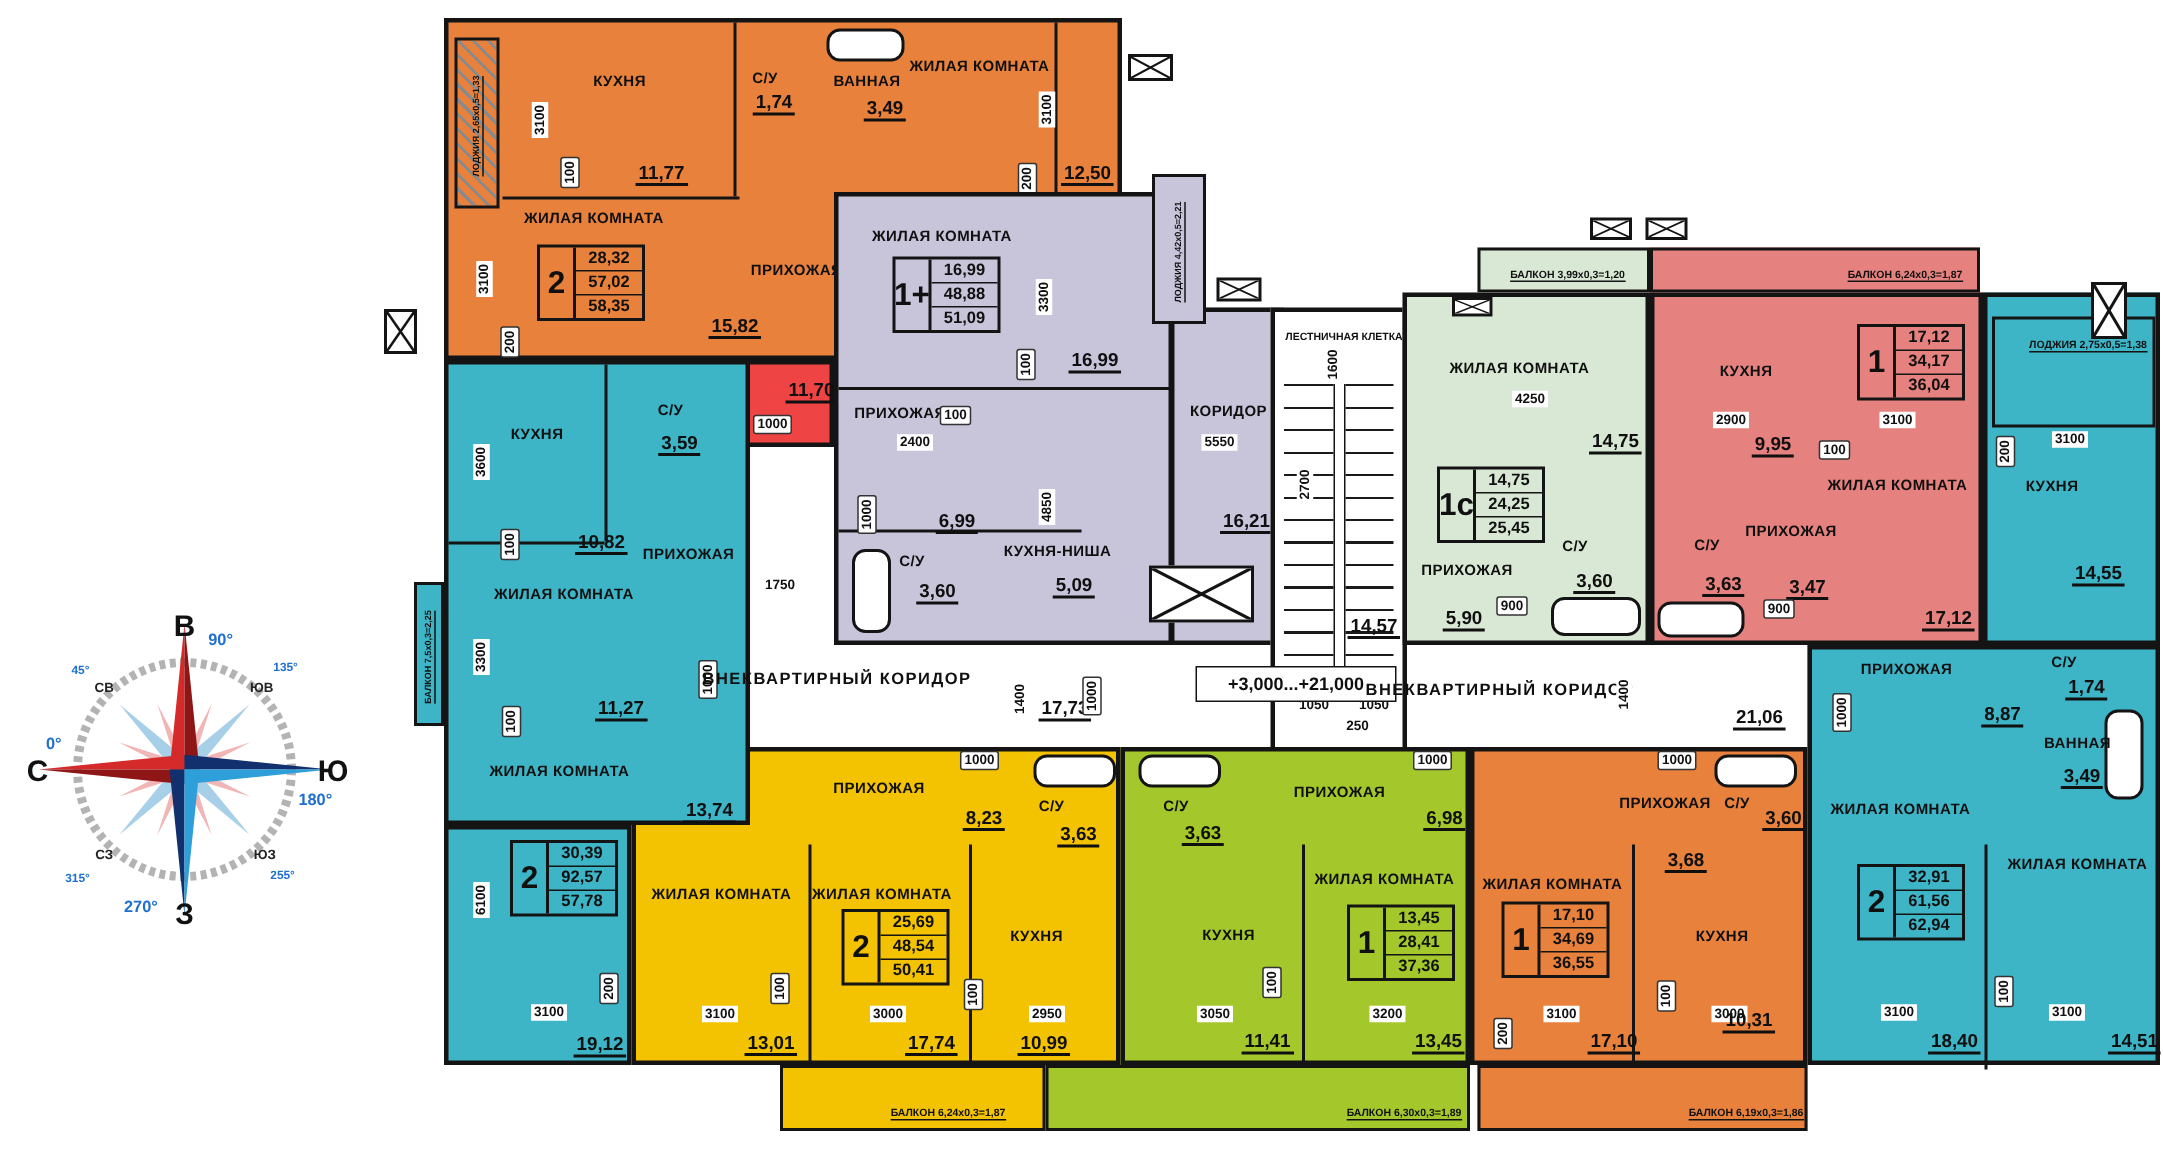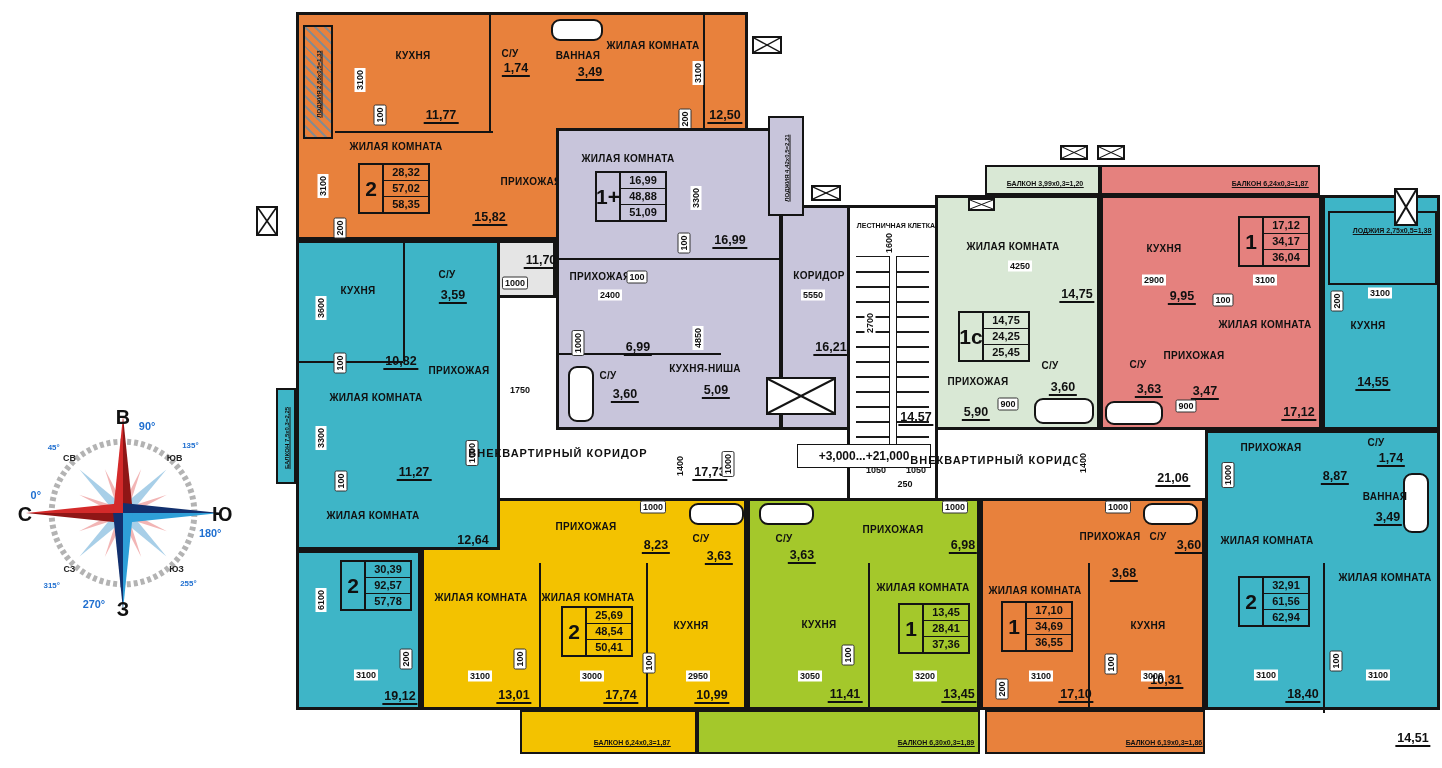--- a/index.html
+++ b/index.html
@@ -67,21 +67,21 @@
       </div>
     </div>
     <span class="rl" style="left:267px;top:124px;">КУХНЯ</span>
     <span class="dm" style="left:56px;top:175px;">3100</span>
     <span class="dm b v" style="left:96px;top:158px;">100</span>
     <span class="dm" style="left:168px;top:175px;">3000</span>
     <span class="dm b v" style="left:225px;top:162px;">100</span>
     <span class="dm" style="left:274px;top:175px;">2950</span>
     <span class="ar" style="left:90px;top:195px;">13,01</span>
     <span class="ar" style="left:197px;top:195px;">17,74</span>
-    <span class="ar" style="left:288px;top:195px;">10,99</span>
+    <span class="ar" style="left:272px;top:195px;">10,99</span>
   </div>
 
   <div class="apt" style="left:296px;top:12px;width:452px;height:228px;background:#e8813c;">
     <div class="balc hatch" style="left:4px;top:10px;width:30px;height:114px;">
       <span class="bl v" style="left:14px;top:57px;">ЛОДЖИЯ 2,65х0,5=1,33</span>
     </div>
     <div class="wl" style="left:190px;top:0;width:2px;height:116px;"></div>
     <div class="wl" style="left:36px;top:116px;width:158px;height:2px;"></div>
     <div class="wl" style="left:404px;top:0;width:2px;height:120px;"></div>
     <div class="tub" style="left:252px;top:4px;width:52px;height:22px;"></div>
@@ -105,21 +105,21 @@
     <span class="ar" style="left:217px;top:54px;">1,74</span>
     <span class="rl" style="left:279px;top:40px;">ВАННАЯ</span>
     <span class="ar" style="left:291px;top:58px;">3,49</span>
     <span class="rl" style="left:354px;top:30px;">ЖИЛАЯ КОМНАТА</span>
     <span class="dm v" style="left:399px;top:58px;">3100</span>
     <span class="dm b v" style="left:386px;top:104px;">200</span>
     <span class="ar" style="left:426px;top:101px;">12,50</span>
     <span class="rl" style="left:232px;top:166px;">ПРИХОЖАЯ</span>
   </div>
 
-  <div class="apt" style="left:493px;top:240px;width:63px;height:58px;background:#e5e5e5;">
+  <div class="apt" style="left:493px;top:240px;width:63px;height:58px;background:#ef4444;">
     <span class="ar" style="left:45px;top:18px;">11,70</span>
     <span class="dm b" style="left:19px;top:40px;">1000</span>
   </div>
 
   <div class="apt" style="left:556px;top:128px;width:226px;height:302px;background:#c8c5db;">
     <div class="wl" style="left:0;top:127px;width:224px;height:2px;"></div>
     <div class="wl" style="left:0;top:222px;width:162px;height:2px;"></div>
     <div class="tub" style="left:9px;top:235px;width:26px;height:56px;"></div>
     <span class="rl" style="left:69px;top:27px;">ЖИЛАЯ КОМНАТА</span>
     <div class="spec" style="left:36px;top:40px;">
@@ -164,21 +164,21 @@
     <span class="dm v" style="left:22px;top:65px;">3600</span>
     <span class="dm b v" style="left:41px;top:120px;">100</span>
     <span class="ar" style="left:102px;top:119px;">10,82</span>
     <span class="rl" style="left:160px;top:127px;">ПРИХОЖАЯ</span>
     <span class="rl" style="left:77px;top:154px;">ЖИЛАЯ КОМНАТА</span>
     <span class="dm v" style="left:22px;top:195px;">3300</span>
     <span class="dm b v" style="left:42px;top:238px;">100</span>
     <span class="ar" style="left:115px;top:230px;">11,27</span>
     <span class="dm b v" style="left:173px;top:210px;">1000</span>
     <span class="rl" style="left:74px;top:272px;">ЖИЛАЯ КОМНАТА</span>
-    <span class="ar" style="left:174px;top:298px;">12,64</span>
+    <span class="ar" style="left:174px;top:298px;">13,74</span>
   </div>
   <div class="apt" style="left:296px;top:550px;width:125px;height:160px;background:#3eb5c7;">
     <div class="spec" style="left:41px;top:7px;">
       <div class="spec-n">2</div>
       <div class="spec-v">
         <div>30,39</div>
         <div>92,57</div>
         <div>57,78</div>
       </div>
     </div>
@@ -272,21 +272,21 @@
     <span class="ar" style="left:196px;top:215px;">17,12</span>
   </div>
 
   <div class="apt" style="left:1322px;top:195px;width:118px;height:235px;background:#3eb5c7;">
     <div class="balc" style="left:3px;top:13px;width:109px;height:74px;background:#3eb5c7;">
       <span class="bl" style="left:62px;top:18px;">ЛОДЖИЯ 2,75х0,5=1,38</span>
     </div>
     <span class="dm" style="left:55px;top:95px;">3100</span>
     <span class="dm b v" style="left:12px;top:103px;">200</span>
     <span class="rl" style="left:43px;top:127px;">КУХНЯ</span>
-    <span class="ar" style="left:48px;top:185px;">14,55</span>
+    <span class="ar" style="left:74px;top:185px;">14,55</span>
   </div>
 
   <div class="apt" style="left:1205px;top:430px;width:235px;height:280px;background:#3eb5c7;">
     <div class="wl" style="left:115px;top:130px;width:2px;height:150px;"></div>
     <div class="tub" style="left:195px;top:40px;width:26px;height:60px;"></div>
     <span class="rl" style="left:63px;top:14px;">ПРИХОЖАЯ</span>
     <span class="dm b v" style="left:20px;top:42px;">1000</span>
     <span class="ar" style="left:127px;top:44px;">8,87</span>
     <span class="rl" style="left:168px;top:9px;">С/У</span>
     <span class="ar" style="left:183px;top:26px;">1,74</span>
@@ -299,21 +299,21 @@
         <div>32,91</div>
         <div>61,56</div>
         <div>62,94</div>
       </div>
     </div>
     <span class="rl" style="left:177px;top:144px;">ЖИЛАЯ КОМНАТА</span>
     <span class="dm" style="left:58px;top:242px;">3100</span>
     <span class="dm b v" style="left:128px;top:228px;">100</span>
     <span class="dm" style="left:170px;top:242px;">3100</span>
     <span class="ar" style="left:95px;top:262px;">18,40</span>
-    <span class="ar" style="left:205px;top:262px;margin-top:44px;">14,51</span>
+    <span class="ar" style="left:215px;top:262px;">14,51</span>
   </div>
 
   <div class="apt" style="left:747px;top:498px;width:233px;height:212px;background:#a4c82b;">
     <div class="wl" style="left:118px;top:62px;width:2px;height:150px;"></div>
     <div class="tub" style="left:9px;top:2px;width:55px;height:22px;"></div>
     <span class="rl" style="left:143px;top:28px;">ПРИХОЖАЯ</span>
     <span class="dm b" style="left:205px;top:6px;">1000</span>
     <span class="ar" style="left:213px;top:45px;">6,98</span>
     <span class="rl" style="left:34px;top:37px;">С/У</span>
     <span class="ar" style="left:52px;top:55px;">3,63</span>

